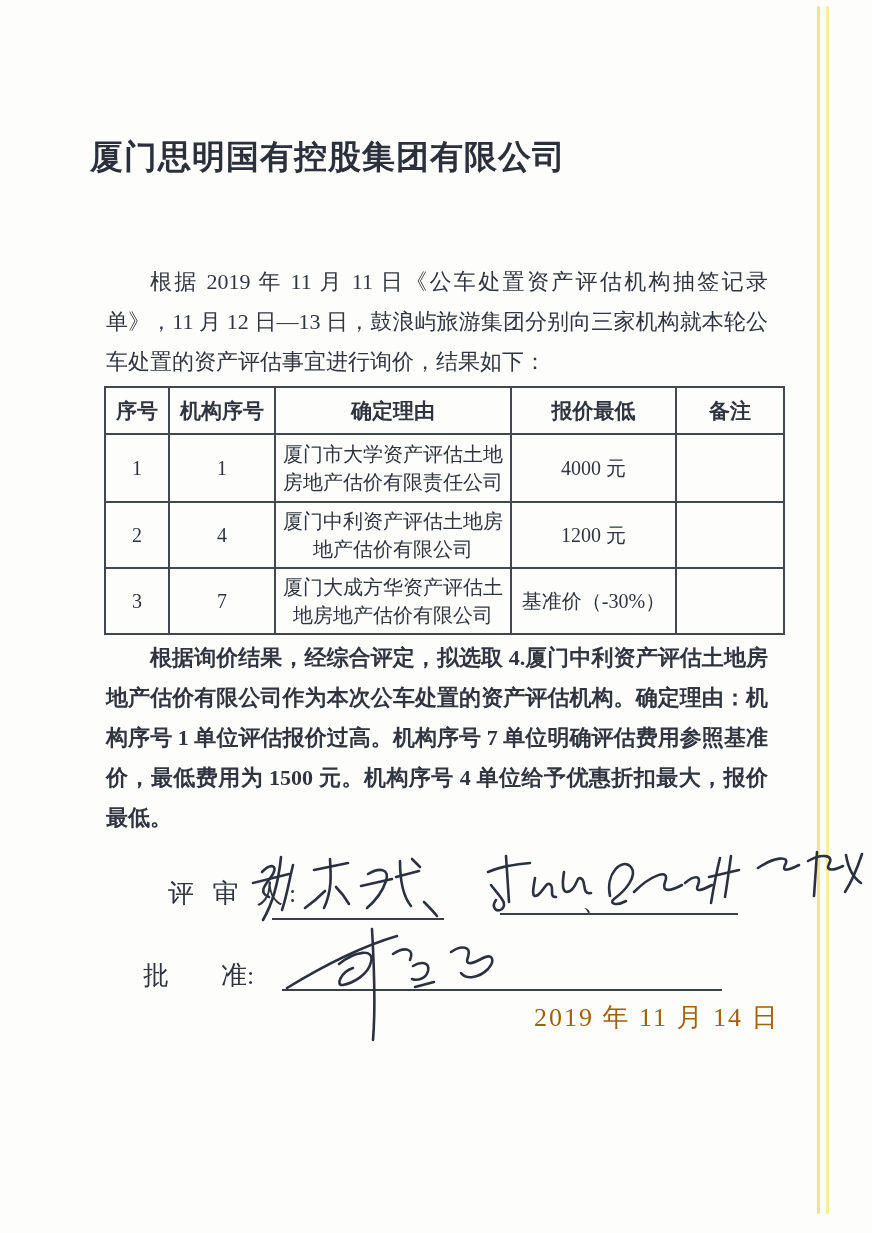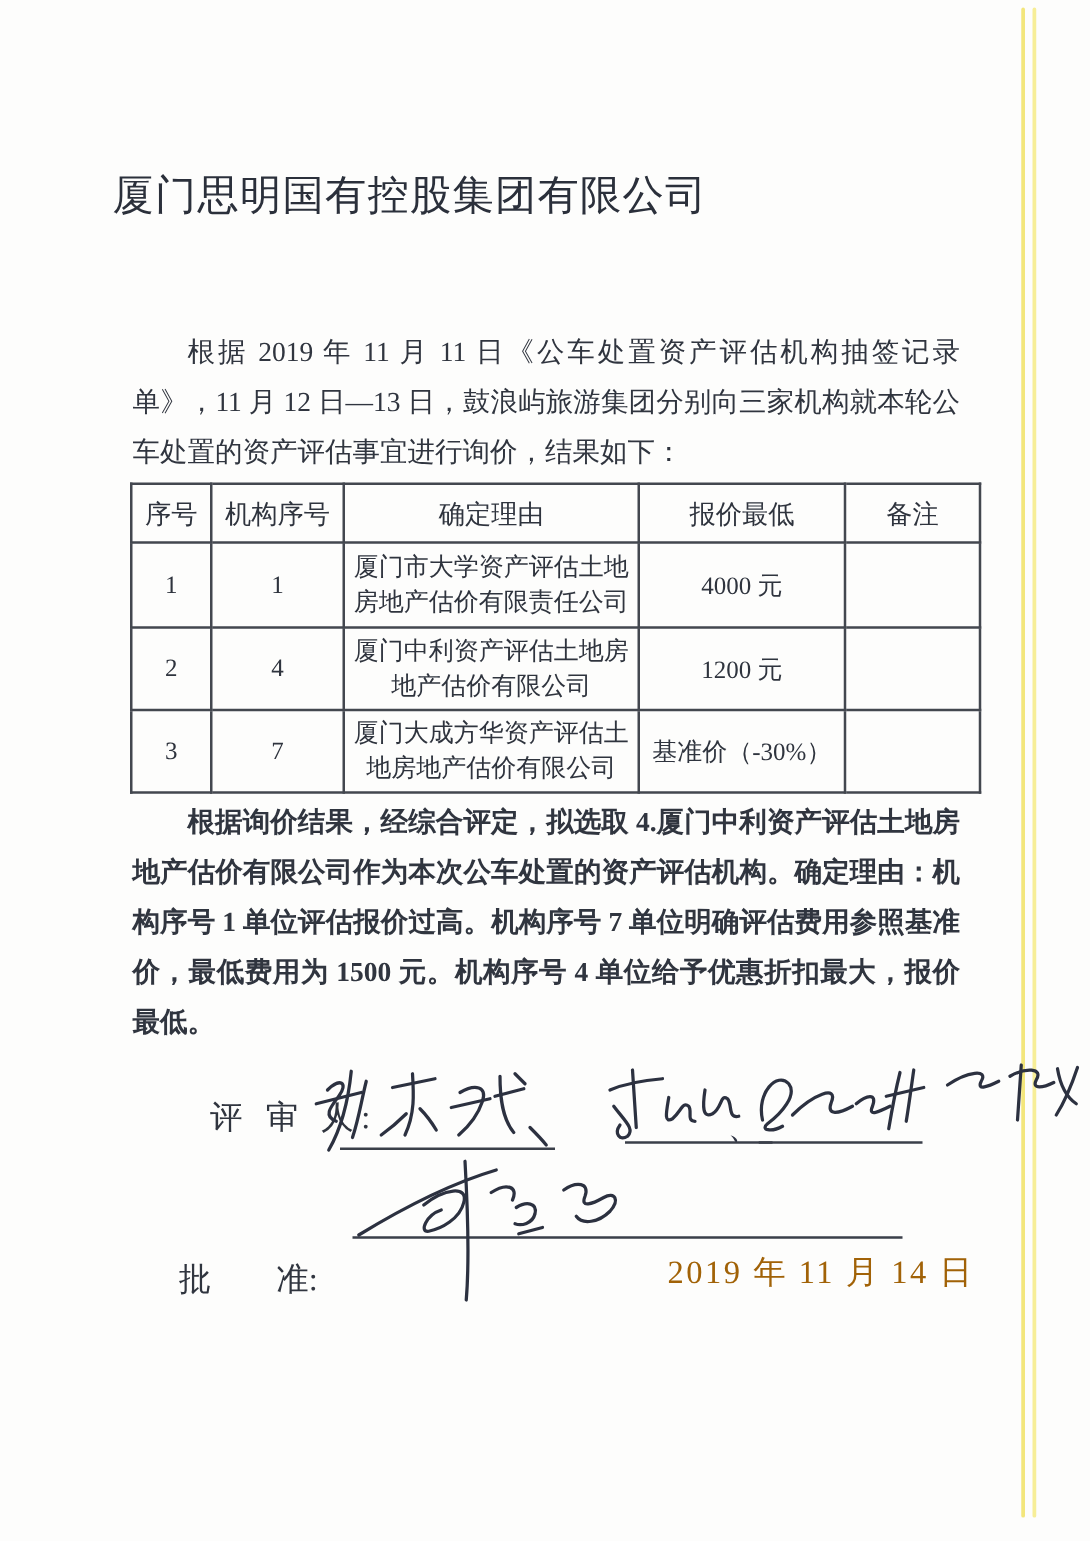--- a/index.html
+++ b/index.html
@@ -13,21 +13,21 @@
   }
   .abs{position:absolute;}
   
   .edge-line{position:absolute;top:6px;height:1208px;width:3px;border-radius:2px;}
   .edge-line.a{left:817px;}
   .edge-line.b{left:826px;}
 
   .title{
     left:0;top:134px;width:656px;
     text-align:center;
-    font-size:33px;font-weight:400;
+    font-size:33px;font-weight:700;
     line-height:47px;
     letter-spacing:1px;
     color:#2b303b;
   }
   .para{
     left:106px;width:662px;
     font-size:22px;line-height:40px;
     text-align:justify;
     text-indent:2em;
     color:#30353f;
@@ -43,21 +43,21 @@
   }
   table.inquiry th, table.inquiry td{
     border:2px solid #43474f;
     padding:0;
     text-align:center;
     vertical-align:middle;
     color:#2f343e;
   }
   table.inquiry th{
     font-family:"Liberation Sans","DejaVu Sans",sans-serif;
-    font-weight:400;
+    font-weight:700;
     font-size:21px;
     height:45px;
   }
   table.inquiry td{
     font-size:20px;
     height:64px;
   }
   td.name-cell{
     text-align:left;
     padding:4px 10px;
@@ -180,21 +180,21 @@
 </svg>
 
 <svg class="sig" style="left:750px;top:846px;" width="120" height="58" viewBox="0 0 120 58">
   <path d="M8,22 C24,11 41,9 35,19 C31,27 41,23 49,19"></path>
   <path d="M58,15 C70,8 85,8 79,18 C75,26 85,24 93,20"></path>
   <path d="M67,6 L64,50"></path>
   <path d="M96,9 C98,21 102,31 111,37"></path>
   <path d="M112,8 C107,23 102,35 95,46"></path>
 </svg>
 
-<span class="abs sig-label" style="left:143px;top:958px;letter-spacing:0;margin-top:48px;">批　　准:</span>
+<span class="abs sig-label" style="left:143px;top:958px;letter-spacing:0;">批　　准:</span>
 
 <div class="sig-underline" style="left:282px;top:989px;width:440px;"></div>
 <svg class="sig" style="left:283px;top:924px;" width="262" height="120" viewBox="0 0 262 120">
   <path d="M4,64 C40,42 80,22 114,12"></path>
   <path d="M56,40 C72,27 92,24 88,38 C85,51 70,59 60,61 C52,62 58,48 70,44"></path>
   <path d="M89,5 C91,40 93,80 90,116"></path>
   <path d="M110,30 C122,22 132,25 127,36"></path>
   <path d="M130,42 C138,37 147,38 145,47 C143,55 134,57 129,55"></path>
   <path d="M132,63 L151,58"></path>
   <path d="M168,28 C178,21 189,22 185,33 C181,43 191,39 200,34 C209,29 213,36 205,45 C196,54 183,56 178,49"></path>

